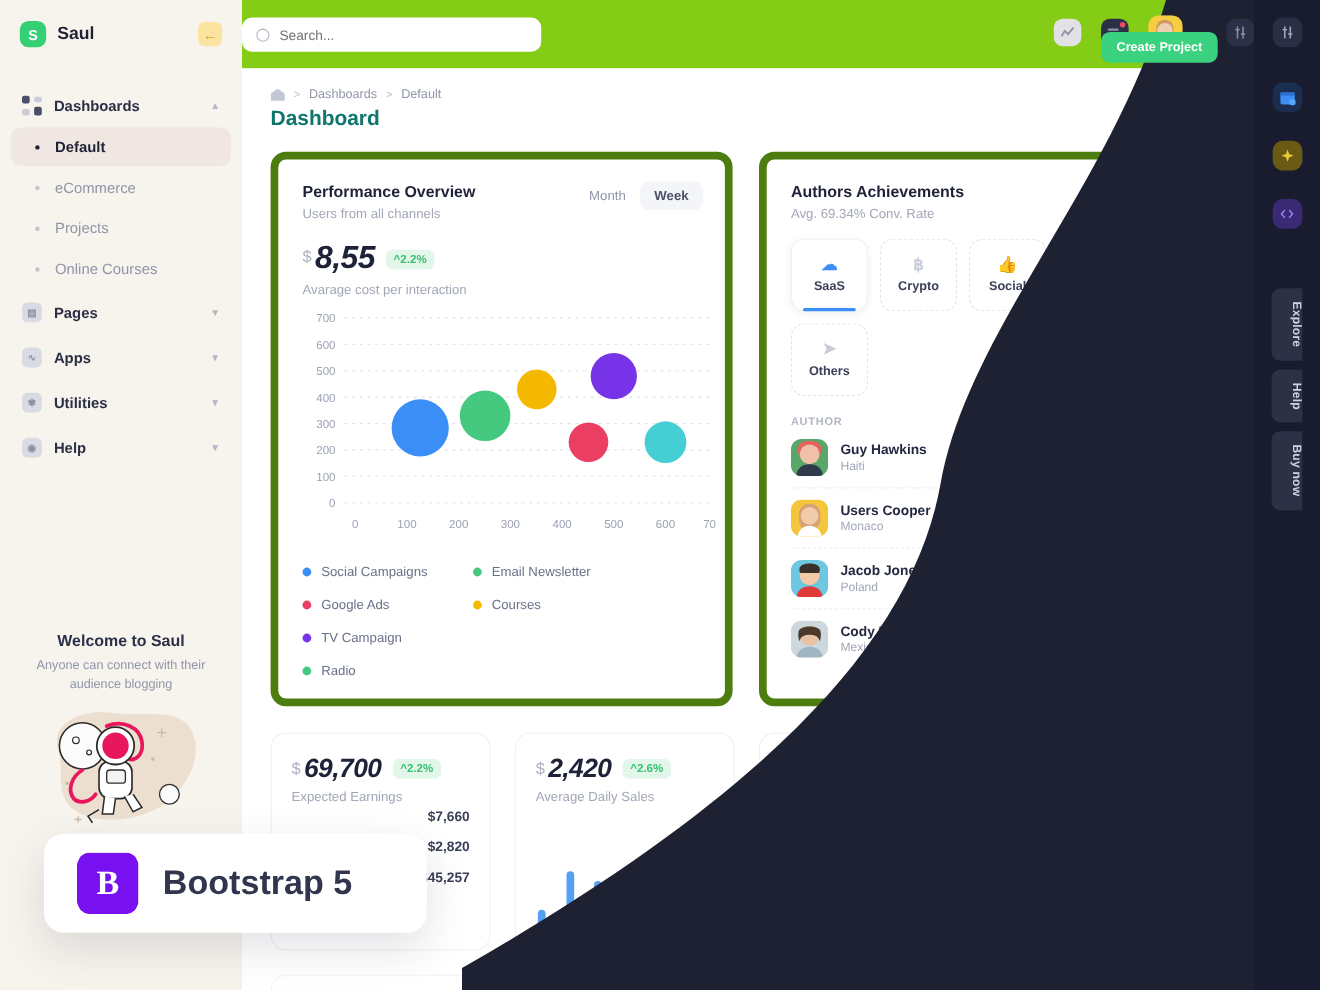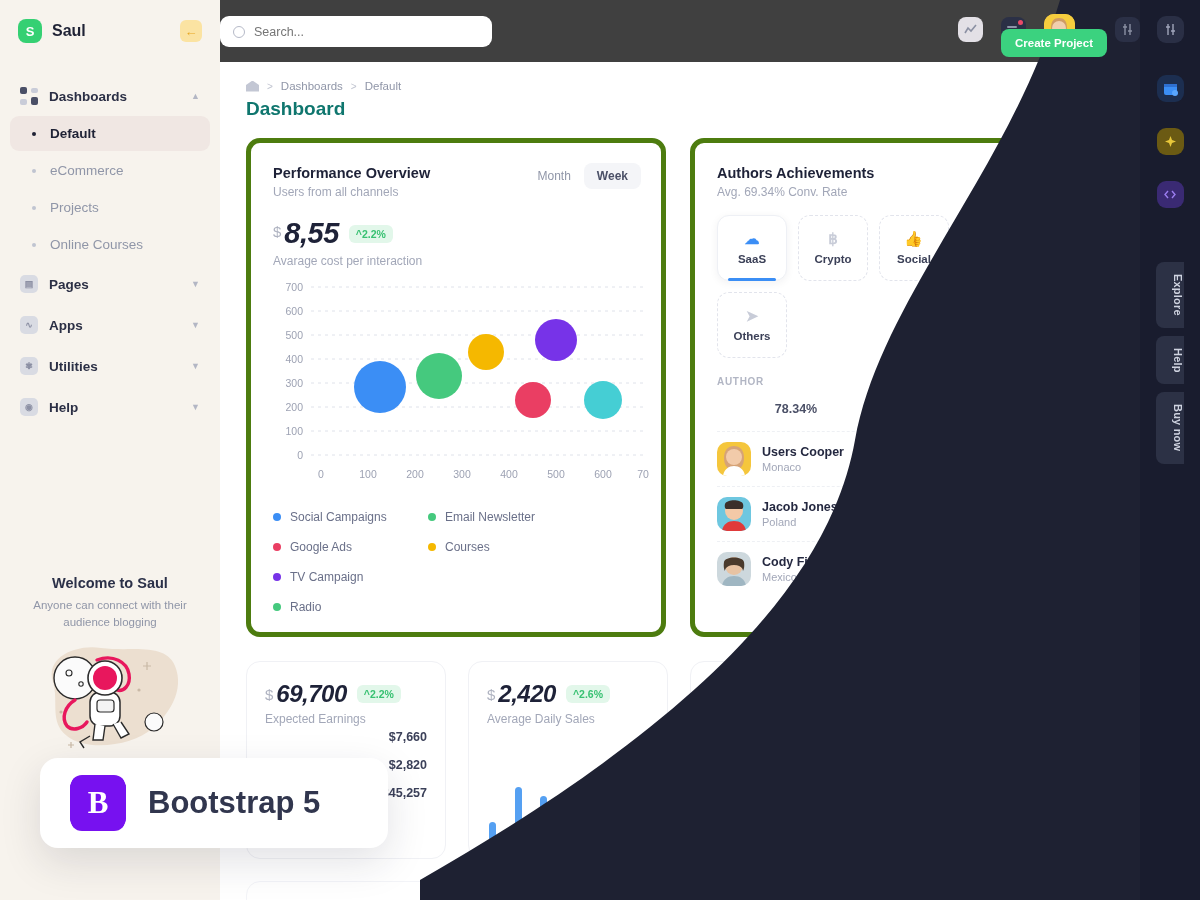--- a/index.html
+++ b/index.html
@@ -62,21 +62,21 @@
   .nav-sub.active .dot { background: #1f2235; }
 
   .welcome { position: absolute; left: 0; top: 575px; width: 220px; text-align: center; padding: 0 14px; }
   .welcome h4 { font-size: 14.5px; color: #2b3048; font-weight: bold; }
   .welcome p { margin-top: 6px; font-size: 11.5px; color: #9096a8; line-height: 1.45; }
   .astro { margin: 10px auto 0; width: 150px; height: 115px; position: relative; }
 
   
   .topbar {
     position: absolute; left: 220px; top: 0; right: 0; height: 68px;
-    background: #404040;
+    background: #84cc16;
   }
   .searchbox {
     position: absolute; left: 0px; top: 16px; width: 272px; height: 31px;
     background: #fff; border-radius: 9px; display: flex; align-items: center; padding: 0 13px;
   }
   .searchbox .mag { width: 12px; height: 12px; border: 1.6px solid #b6bac8; border-radius: 50%; flex:none; }
   .searchbox input {
     border: none; outline: none; background: transparent; margin-left: 9px;
     font-size: 12.5px; color: #9a9eb0; font-family: inherit; width: 190px;
   }
@@ -97,21 +97,21 @@
   .page-title { margin-top: 6px; font-size: 19px; font-weight: bold; color: #0f766e; }
 
   .btn-create {
     position: absolute; right: 93px; top: 29px; height: 28px; padding: 0 14px;
     background: #3bd27f; color: #fff; border: none; border-radius: 8px;
     font-size: 11.5px; font-weight: bold; font-family: inherit; cursor: pointer;
   }
 
   .grid { margin-top: 18px; display: grid; grid-template-columns: 420px 1fr; gap: 24px; }
   .card {
-    background: #fff; border: 5px solid #4d7c0f; border-radius: 14px; padding: 22px 22px 18px;
+    background: #fff; border: 7px solid #4d7c0f; border-radius: 14px; padding: 22px 22px 18px;
     position: relative;
   }
   .card-title { font-size: 14.5px; font-weight: bold; color: #1e2238; }
   .card-sub { margin-top: 4px; font-size: 12px; color: #a2a7b8; }
   .dots-btn {
     position: absolute; right: 18px; top: 22px; width: 22px; height: 22px; border-radius: 7px;
     background: #f4f5f8; display:flex;align-items:center;justify-content:center; gap:2px;
   }
   .dots-btn i { width:2.5px;height:2.5px;border-radius:50%;background:#b9bdca; }
 
@@ -437,20 +437,34 @@
         </div>
 
         <div class="thead">
           <div>AUTHOR</div>
           <div class="c">CONV.</div>
           <div class="c">CHART</div>
           <div class="c">VIEW</div>
         </div>
 
         <div class="trow">
+          <div class="who">
+            <div class="ava">
+              <svg width="34" height="34" viewBox="0 0 34 34">
+                  <rect width="34" height="34" fill="#58a66a"></rect>
+                  <rect x="6" y="2" width="22" height="16" rx="8" fill="#e8635c"></rect>
+                  <circle cx="17" cy="14" r="9" fill="#f0c0a8"></circle>
+                  <path d="M5 34c0-7 5-11 12-11s12 4 12 11z" fill="#2f3a4a"></path>
+                </svg>
+            </div>
+            <div>
+                <div class="nm">Guy Hawkins</div>
+                 <div class="cn">Haiti</div>
+              </div>
+          </div>
           <div class="conv">78.34%</div>
           <div class="spark">
             <svg width="92" height="24" viewBox="0 0 92 24">
                 <polyline points="0,16 6,12 12,17 18,11 24,15 30,8 36,18 42,7 48,16 54,9 60,17 66,8 72,15 78,10 86,13" fill="none" stroke="#3ecf8e" stroke-width="1.6"></polyline>
               </svg>
           </div>
           <div class="viewbtn">→</div>
         </div>
 
         <div class="trow">

